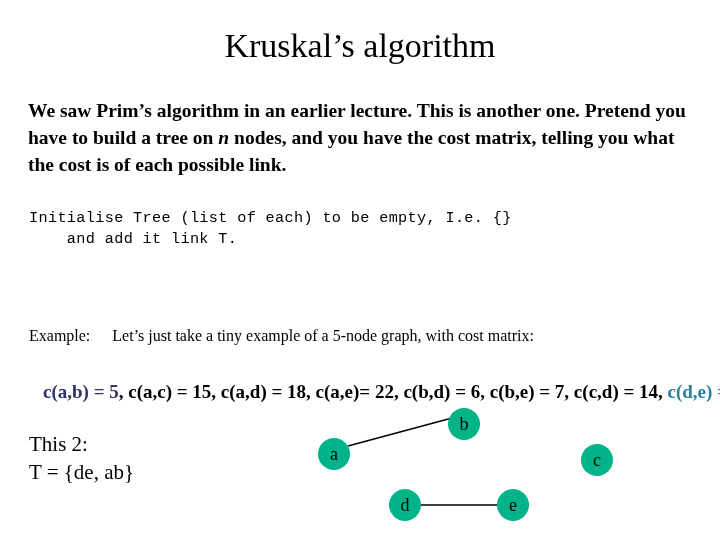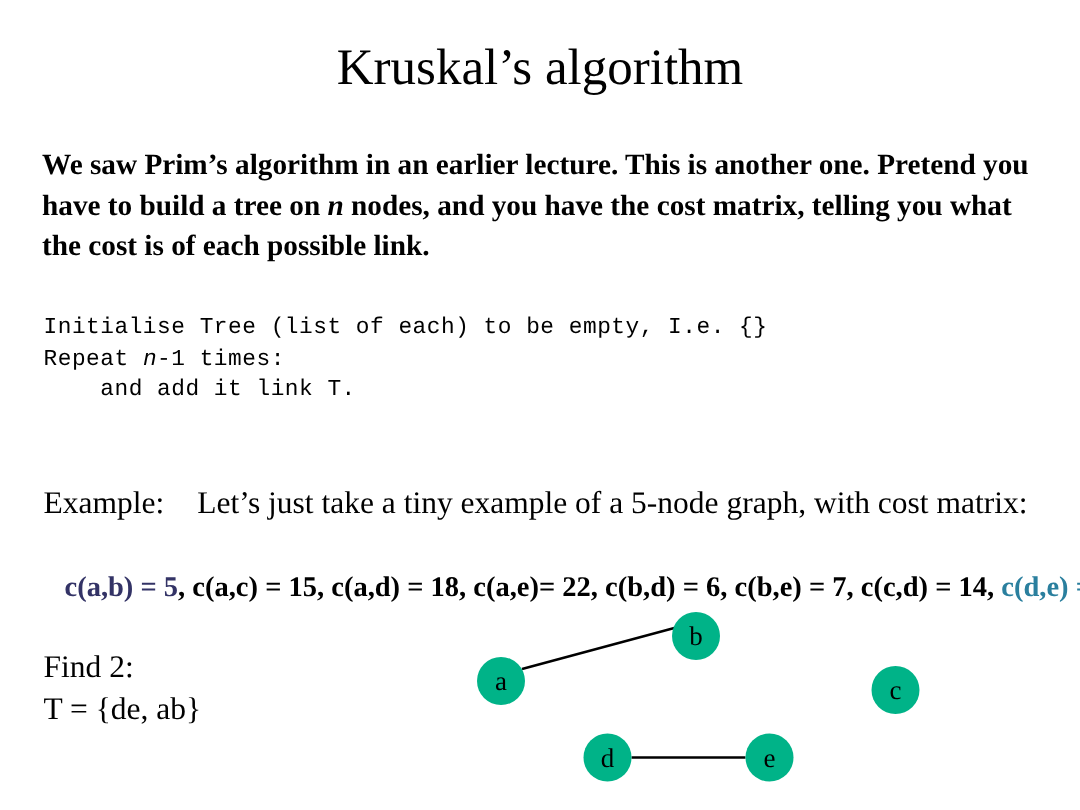--- a/index.html
+++ b/index.html
@@ -66,21 +66,21 @@
     white-space: pre;
   }
   .code .ital { font-style: italic; }
 
   
   .example {
     position: absolute;
     left: 29px;
     top: 323px;
     width: 660px;
-    font-size: 21px;
+    font-size: 16px;
     line-height: 25px;
     color: #000000;
   }
   .example .gap { display: inline-block; width: 22px; }
 
   
   .costline {
     position: absolute;
     left: 27px;
     top: 383px;
@@ -136,29 +136,29 @@
 </style>
 </head>
 <body>
 
 <div class="slide">
 
   <div class="title">Kruskal’s algorithm</div>
 
   <div class="intro"><span>We saw Prim’s algorithm in an earlier lecture. This is another one. Pretend you have to build a tree on </span><span class="ital">n</span><span> nodes, and you have the cost matrix, telling you what the cost is of each possible link.</span></div>
 
-  <div class="code"><div>Initialise Tree (list of each) to be empty, I.e. {}</div><div><span>Repeat </span><span class="ital">n</span><span>-1 times:</span></div><div>    and add it link T.</div></div>
+  <div class="code"><div>Initialise Tree (list of each) to be empty, I.e. {}</div><div>    and add it link T.</div></div>
 
   <div class="example"><span>Example:</span><span class="gap"></span><span>Let’s just take a tiny example of a 5-node graph,</span>
     <span>with cost matrix:</span></div>
 
   <div class="costline"><span class="c-first" style="color: rgb(51, 51, 102);">c(a,b) = 5</span><span>, c(a,c) = 15, c(a,d) = 18, c(a,e)= 22, c(b,d) = 6, c(b,e) = 7, c(c,d) = 14, </span><span class="c-last" style="color: rgb(42, 127, 158);">c(d,e) = 4</span></div>
 
   <div class="step">
-    <div>Find 2:</div>
+    <div>This 2:</div>
     <div>T = {de, ab}</div>
   </div>
 
   <div class="graph">
     <svg viewBox="0 0 340 142">
       <line x1="48" y1="48" x2="152" y2="20" stroke="#000000" stroke-width="1.6"></line>
       <line x1="121" y1="107" x2="197" y2="107" stroke="#000000" stroke-width="1.6"></line>
     </svg>
 
     <div class="node" style="left: 18px; top: 40px; background: rgb(0, 179, 136);">

